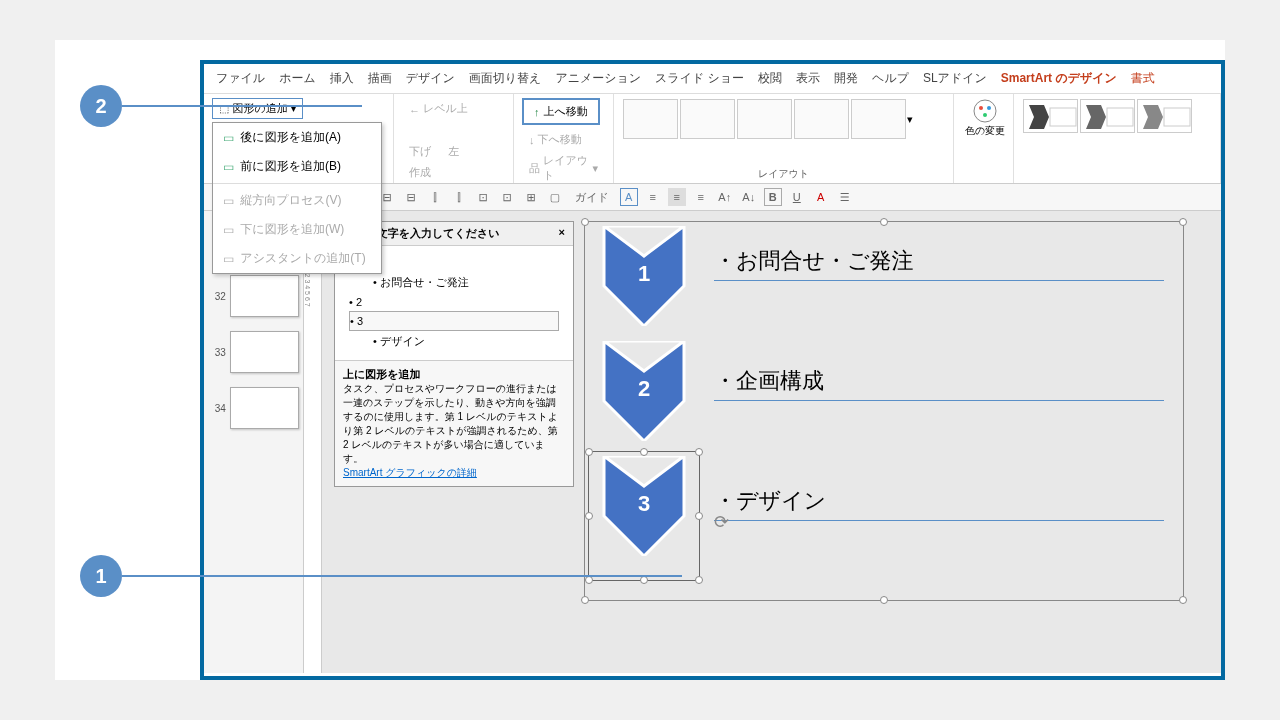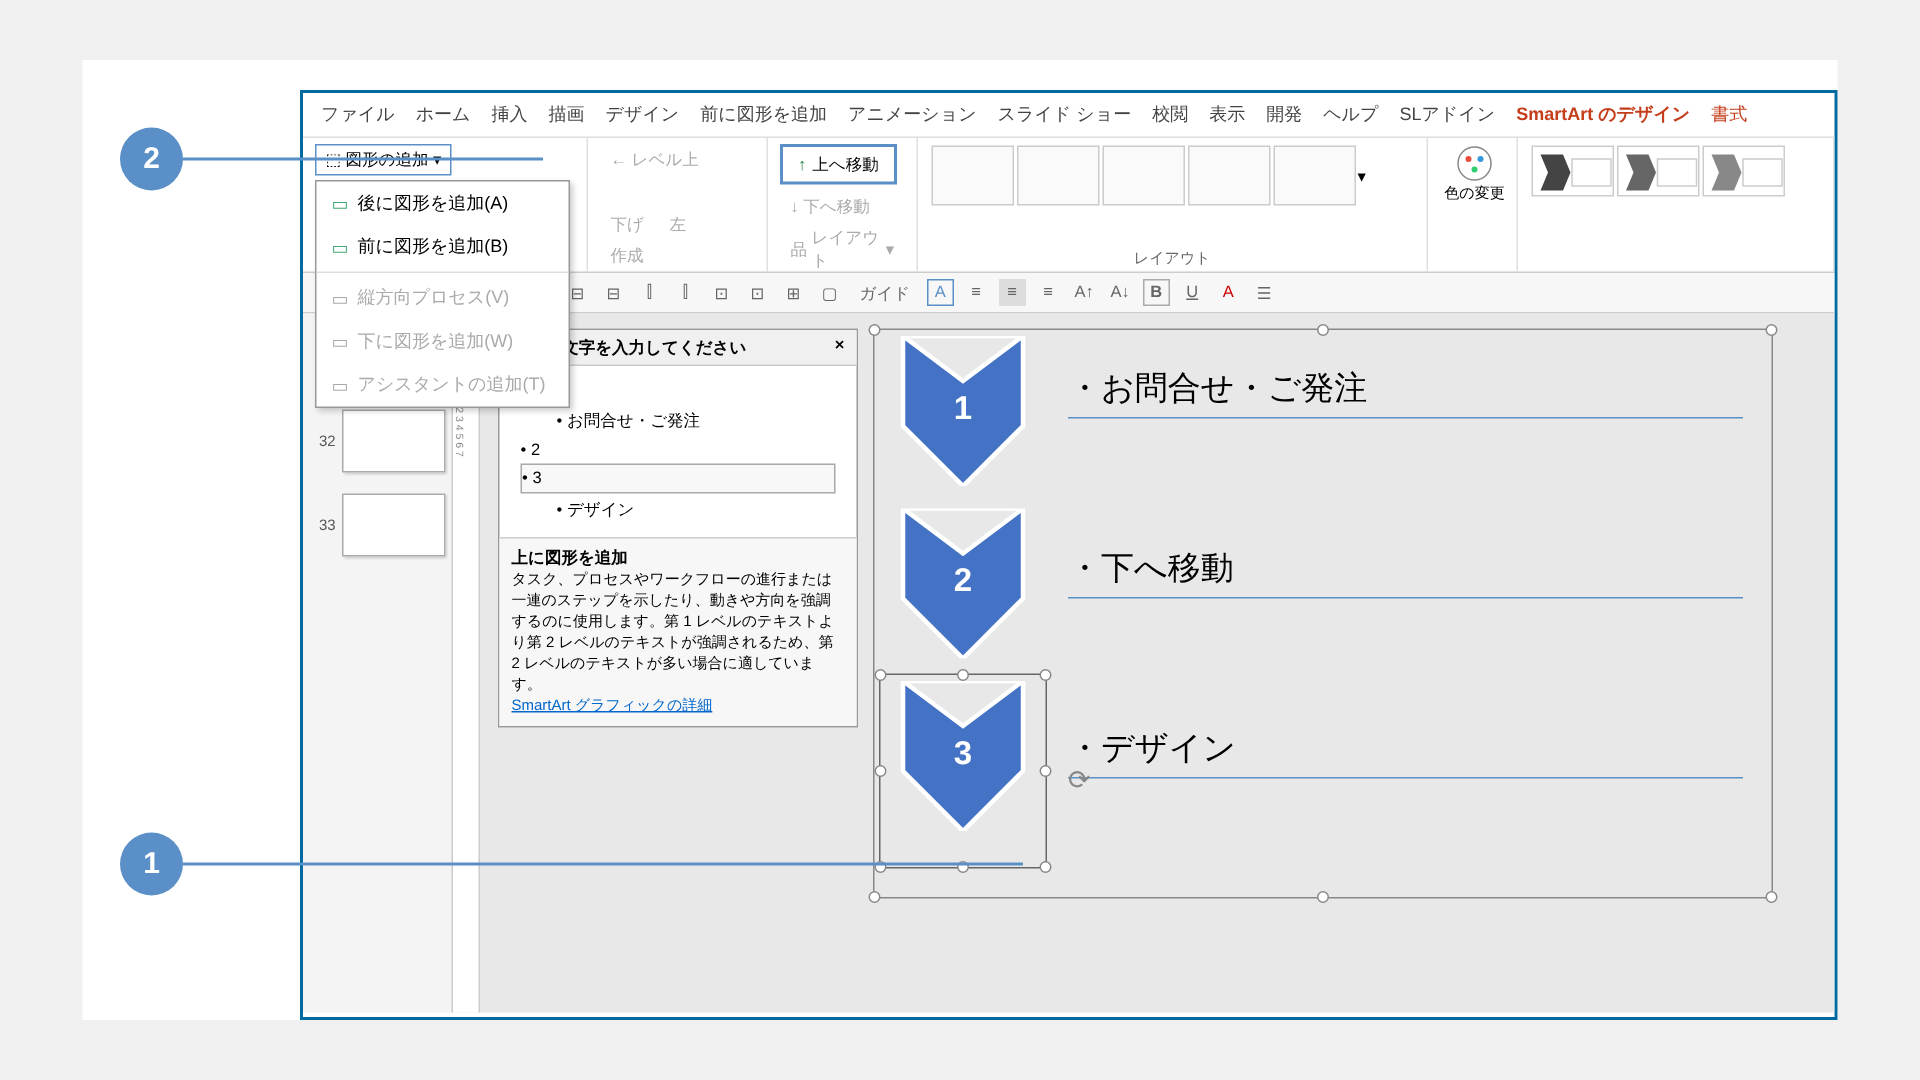--- a/index.html
+++ b/index.html
@@ -1,18 +1,18 @@
 <!DOCTYPE html>
 <html><head>
 <meta charset="utf-8">
 <style>
 * { margin: 0; padding: 0; box-sizing: border-box; font-family: "Meiryo", "Yu Gothic", sans-serif; }
 body { background: #f0f0f0; width: 1280px; height: 720px; position: relative; overflow: hidden; }
 .outer { background: #fff; position: absolute; left: 55px; top: 40px; right: 55px; bottom: 40px; }
-.app { position: absolute; left: 145px; top: 20px; right: 0; bottom: 0; background: #fff; border: 2px solid #0369a1; overflow: hidden; }
+.app { position: absolute; left: 145px; top: 20px; right: 0; bottom: 0; background: #fff; border: 4px solid #0369a1; overflow: hidden; }
 .menubar { display: flex; gap: 14px; padding: 6px 12px; font-size: 12px; color: #444; border-bottom: 1px solid #ddd; align-items: center; }
 .menubar span { cursor: default; }
 .menubar .active { color: #c43e1c; font-weight: bold; }
 .ribbon { display: flex; border-bottom: 1px solid #ccc; height: 90px; }
 .ribbon-group { border-right: 1px solid #e0e0e0; padding: 4px 8px; position: relative; font-size: 11px; }
 .ribbon-label { position: absolute; bottom: 2px; left: 0; right: 0; text-align: center; font-size: 10px; color: #666; }
 .btn { font-size: 11px; padding: 2px 6px; border: 1px solid transparent; display: inline-flex; align-items: center; gap: 3px; }
 .highlight-box { border: 2px solid #5a8fc7; background: #fff; padding: 4px 10px; }
 .disabled { color: #aaa; }
 .dropdown-menu { position: absolute; top: 24px; left: 0; background: #fff; border: 1px solid #999; box-shadow: 2px 2px 4px rgba(0,0,0,.2); width: 170px; z-index: 50; font-size: 12px; }
@@ -56,21 +56,21 @@
 
 <div class="outer">
 <div class="app">
 
 <div class="menubar">
   <span>ファイル</span>
   <span>ホーム</span>
   <span>挿入</span>
   <span>描画</span>
   <span>デザイン</span>
-  <span>前に図形を追加</span>
+  <span>画面切り替え</span>
   <span>アニメーション</span>
   <span>スライド ショー</span>
   <span>校閲</span>
   <span>表示</span>
   <span>開発</span>
   <span>ヘルプ</span>
   <span>SLアドイン</span>
   <span class="active">SmartArt のデザイン</span>
   <span style="color:#c43e1c">書式</span>
 </div>
@@ -205,20 +205,24 @@
             <div class="thumb"></div>
           </div>
     <div class="thumb-row">
             <div class="thumb-num">32</div>
             <div class="thumb"></div>
           </div>
     <div class="thumb-row">
             <div class="thumb-num">33</div>
             <div class="thumb"></div>
           </div>
+    <div class="thumb-row">
+            <div class="thumb-num">34</div>
+            <div class="thumb"></div>
+          </div>
   </div>
 
   <div class="canvas">
     <div class="vruler">7 6 5 4 3 2 1 0 1 2 3 4 5 6 7</div>
 
     <div class="textpane">
       <div class="tp-header">
         <span>ここに文字を入力してください</span>
         <span>×</span>
       </div>
@@ -254,21 +258,21 @@
         <div class="chevron-num">1</div>
       </div>
       <div class="label-row" style="top:20px">・お問合せ・ご発注</div>
 
       <div class="chevron" style="top:120px;left:0">
         <svg viewBox="0 0 100 100">
                 <path d="M10 0 L90 0 L90 60 L50 100 L10 60 Z M10 0 L50 30 L90 0" fill="#4472c4" stroke="#fff" stroke-width="3"></path>
               </svg>
         <div class="chevron-num">2</div>
       </div>
-      <div class="label-row" style="top:140px">・下へ移動</div>
+      <div class="label-row" style="top:140px">・企画構成</div>
 
       <div class="chevron" style="top:235px;left:0">
         <svg viewBox="0 0 100 100">
                 <path d="M10 0 L90 0 L90 60 L50 100 L10 60 Z M10 0 L50 30 L90 0" fill="#4472c4" stroke="#fff" stroke-width="3"></path>
               </svg>
         <div class="chevron-num">3</div>
       </div>
       <div class="selection" style="top:230px;left:-6px;width:112px;height:130px;border:1.5px solid #666">
         <div class="handle" style="left:-4px;top:-4px"></div>
               <div class="handle" style="right:-4px;top:-4px"></div>

